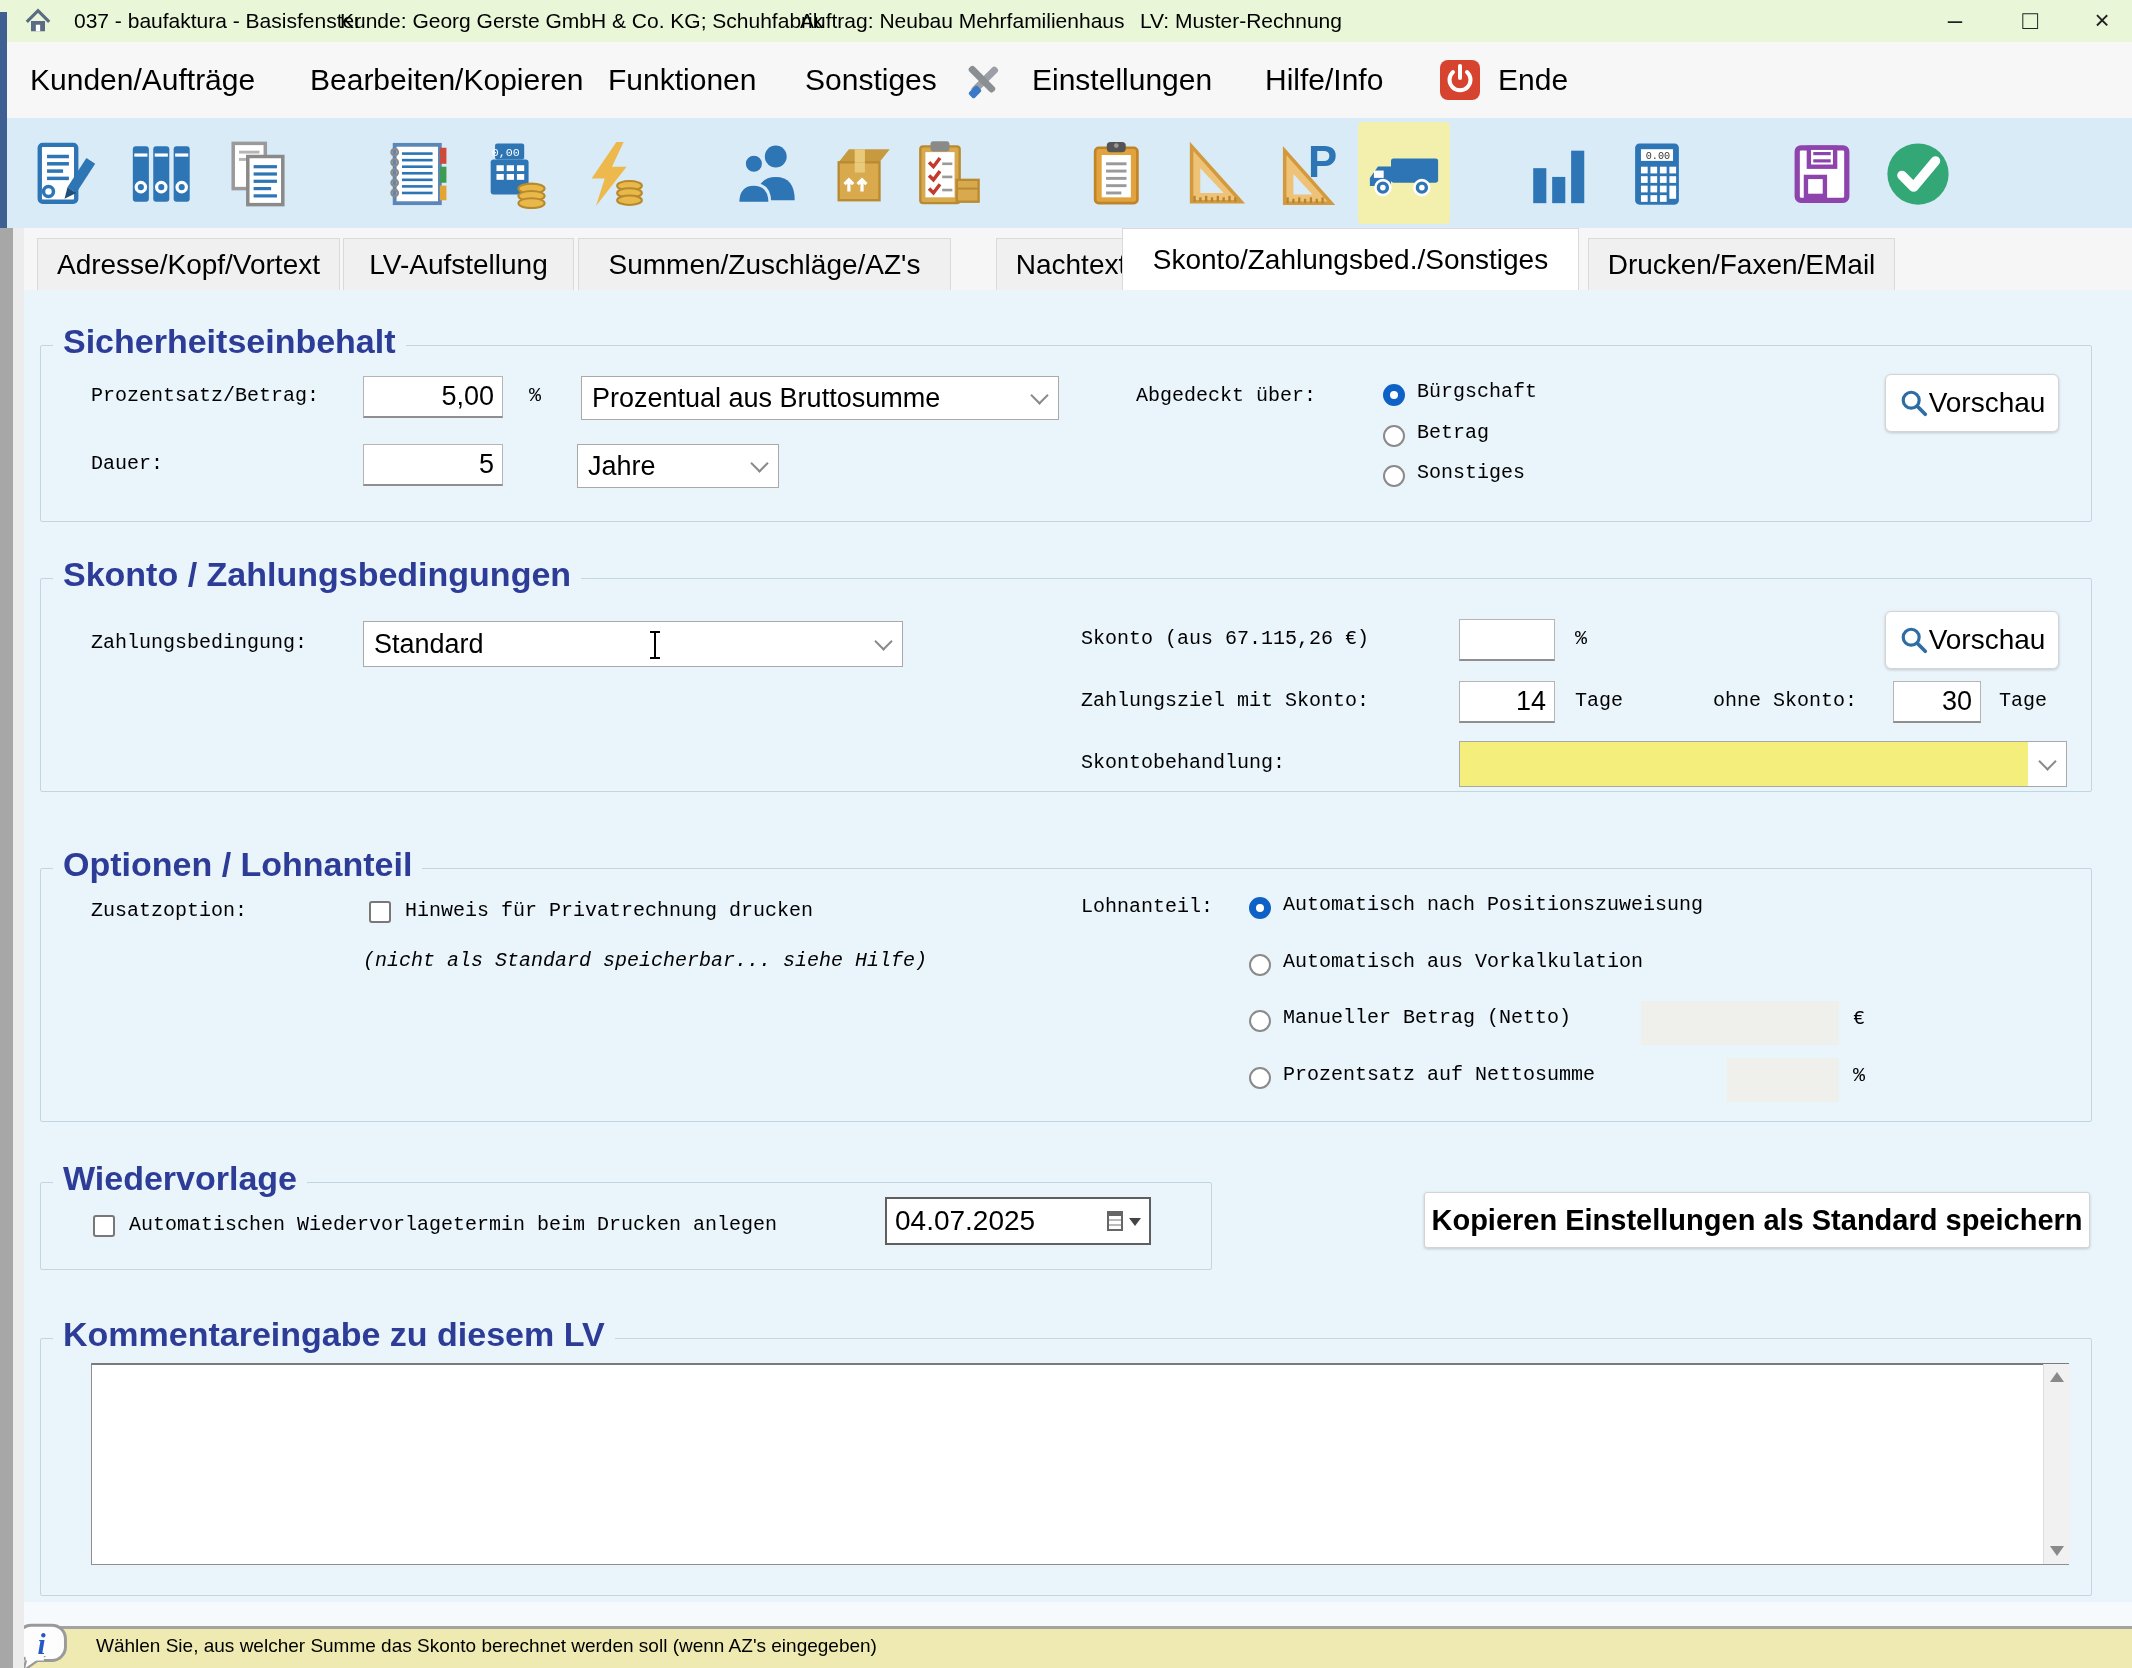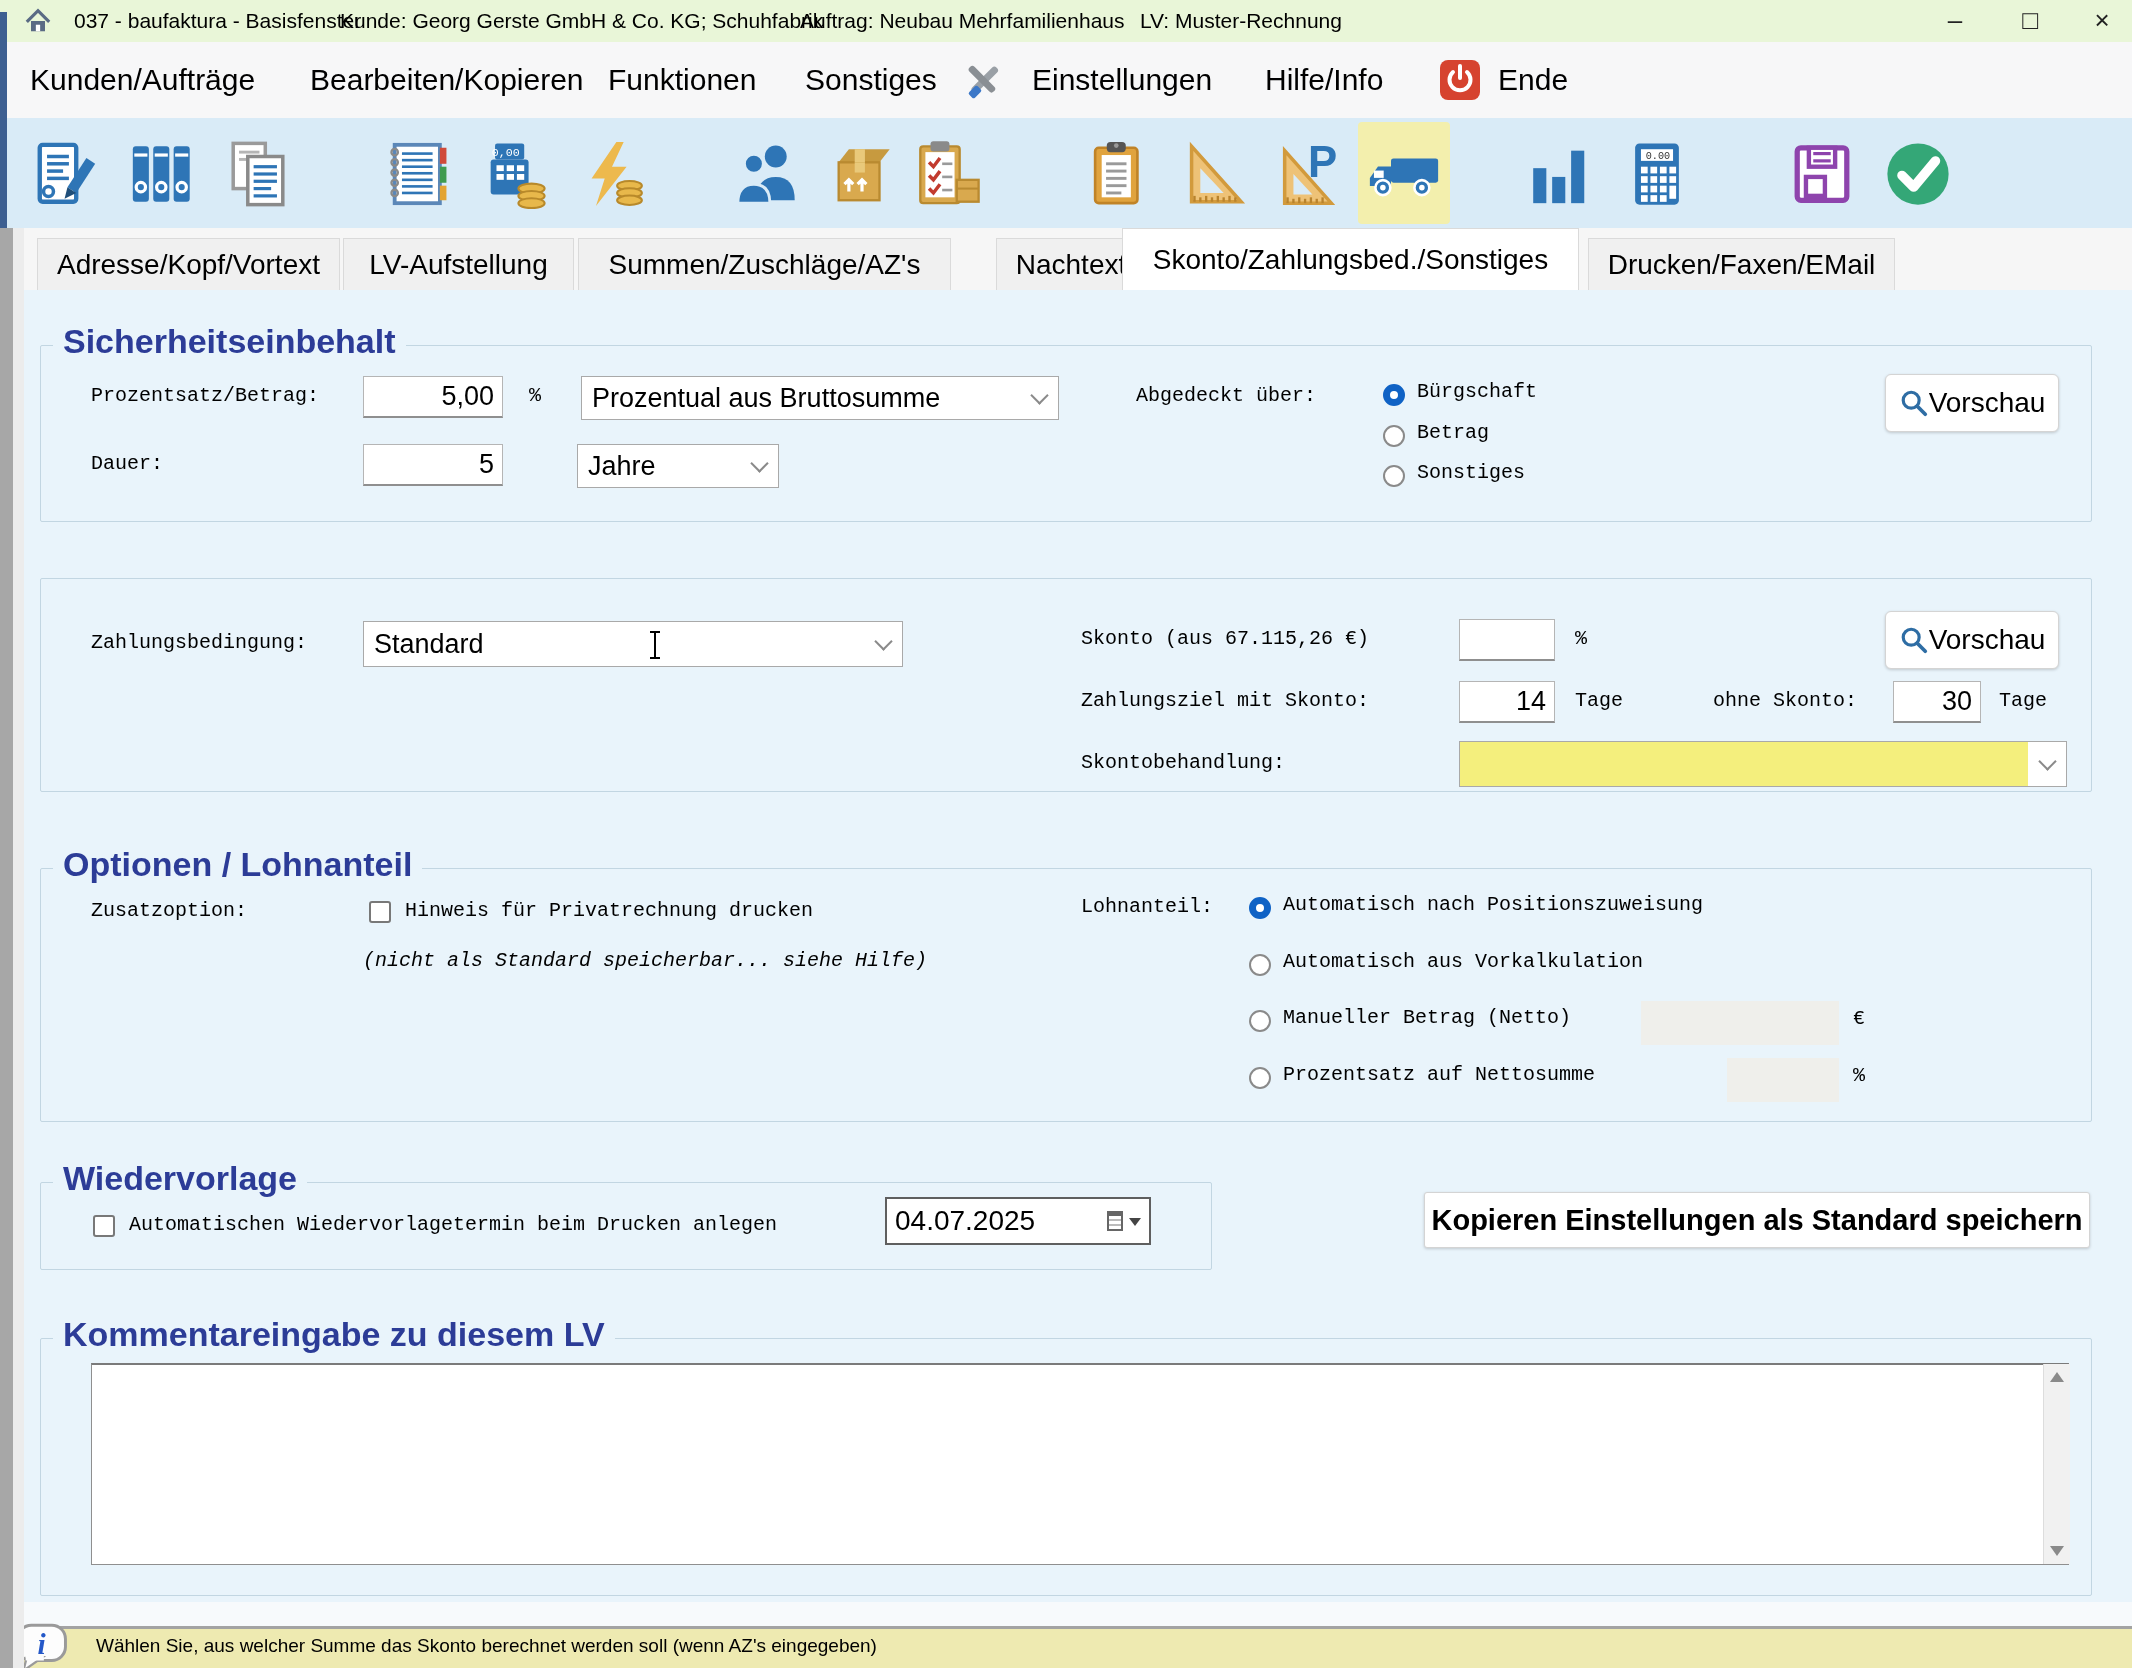--- a/index.html
+++ b/index.html
@@ -413,20 +413,21 @@
     </div>
     <div class="lbl" style="left:50px;top:106px;">Dauer:</div>
     <input class="inp num" style="left: 322px; top: 98px; width: 140px; height: 42px;" readonly="" value="5">
     <div class="sel" style="left:536px;top:98px;width:202px;height:44px;">
       <span>Jahre</span>
       <span class="chev"></span>
     </div>
   </div>
 
   <div class="groupbox" style="left:40px;top:578px;width:2050px;height:212px;">
+    <div class="gtitle">Skonto / Zahlungsbedingungen</div>
     <div class="lbl" style="left:50px;top:52px;">Zahlungsbedingung:</div>
     <div class="sel" style="left:322px;top:42px;width:540px;height:46px;">
       <span>Standard</span>
       <span class="chev"></span>
       <span class="ibeam" style="left:290px;top:9px;"></span>
     </div>
     <div class="lbl" style="left:1040px;top:48px;">Skonto (aus 67.115,26 €)</div>
     <input class="inp num" style="left: 1418px; top: 40px; width: 96px; height: 42px;" readonly="" value="">
     <div class="lbl" style="left:1534px;top:48px;">%</div>
     <div class="btn" style="left:1844px;top:32px;width:174px;height:58px;">

